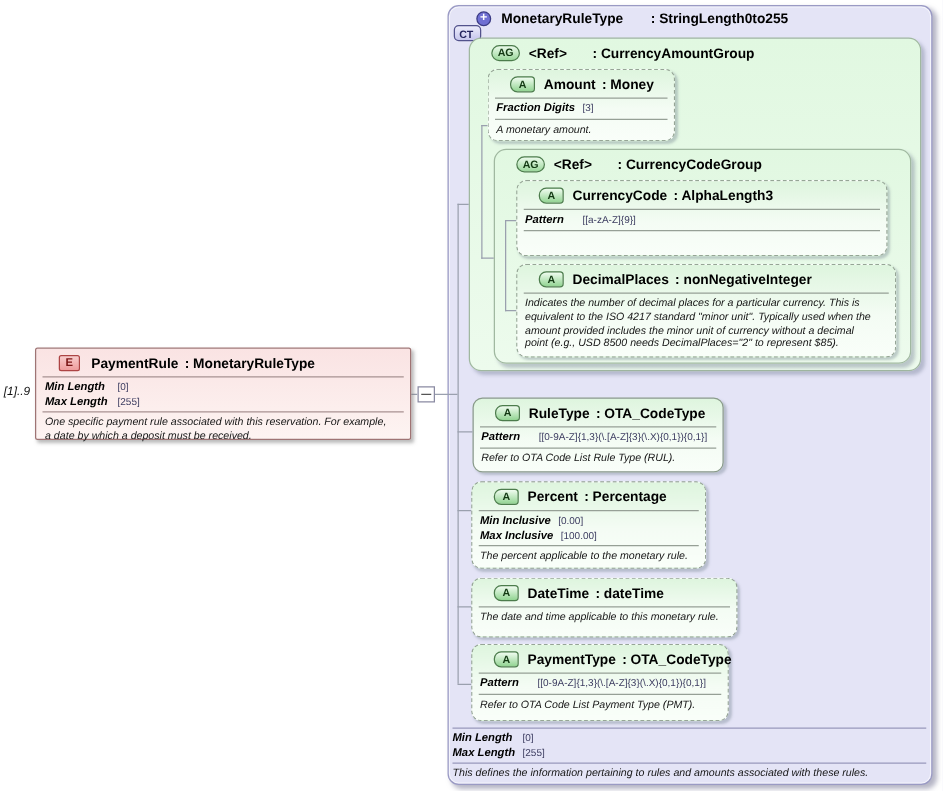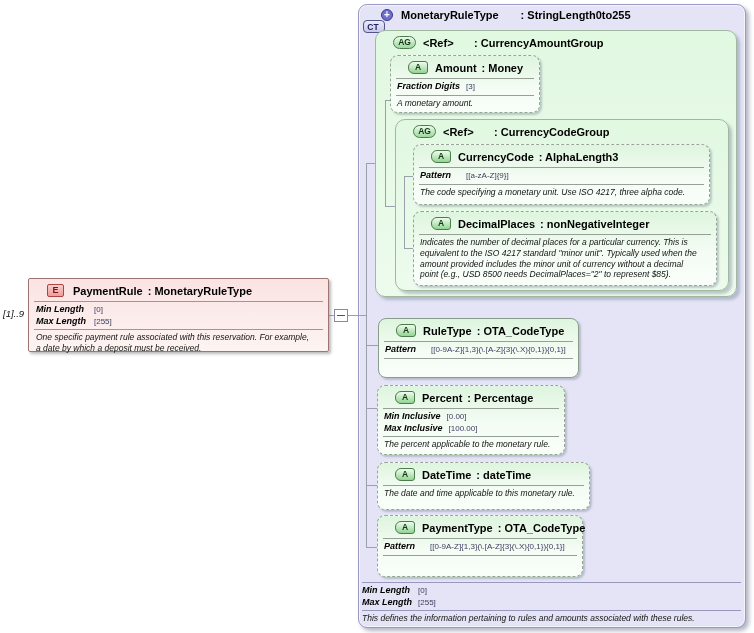--- a/index.html
+++ b/index.html
@@ -115,21 +115,20 @@
       <span class="btype">: AlphaLength3</span>
     </div>
     <div class="sep"></div>
     <div class="facets">
       <div class="frow">
         <span class="fname sm">Pattern</span>
         <span class="fval">[[a-zA-Z]{9}]</span>
       </div>
     </div>
     <div class="sep"></div>
-    <div class="annotation">The code specifying a monetary unit. Use ISO 4217, three alpha code.</div>
   </div>
 
   <div class="box attr" style="left:413px;top:211px;width:304px;height:75px;">
     <div class="box-header">
       <span class="badge a">A</span>
       <span class="bname">DecimalPlaces</span>
       <span class="btype">: nonNegativeInteger</span>
     </div>
     <div class="sep"></div>
     <div class="annotation">Indicates the number of decimal places for a particular currency. This is
@@ -145,20 +144,21 @@
       <span class="btype">: OTA_CodeType</span>
     </div>
     <div class="sep"></div>
     <div class="facets">
       <div class="frow">
         <span class="fname sm">Pattern</span>
         <span class="fval">[[0-9A-Z]{1,3}(\.[A-Z]{3}(\.X){0,1}){0,1}]</span>
       </div>
     </div>
     <div class="sep"></div>
+    <div class="annotation">Refer to OTA Code List Rule Type (RUL).</div>
   </div>
 
   <div class="box attr" style="left:377px;top:385px;width:188px;height:70px;">
     <div class="box-header">
       <span class="badge a">A</span>
       <span class="bname">Percent</span>
       <span class="btype">: Percentage</span>
     </div>
     <div class="sep"></div>
     <div class="facets">
@@ -192,20 +192,21 @@
       <span class="btype">: OTA_CodeType</span>
     </div>
     <div class="sep"></div>
     <div class="facets">
       <div class="frow">
         <span class="fname sm">Pattern</span>
         <span class="fval">[[0-9A-Z]{1,3}(\.[A-Z]{3}(\.X){0,1}){0,1}]</span>
       </div>
     </div>
     <div class="sep"></div>
+    <div class="annotation">Refer to OTA Code List Payment Type (PMT).</div>
   </div>
 
   <div id="ct-bottom">
     <div class="ctb-sep"></div>
     <div class="facets" style="padding:2px 2px 1px;">
       <div class="frow">
         <span class="fname">Min Length</span>
         <span class="fval">[0]</span>
       </div>
       <div class="frow">

